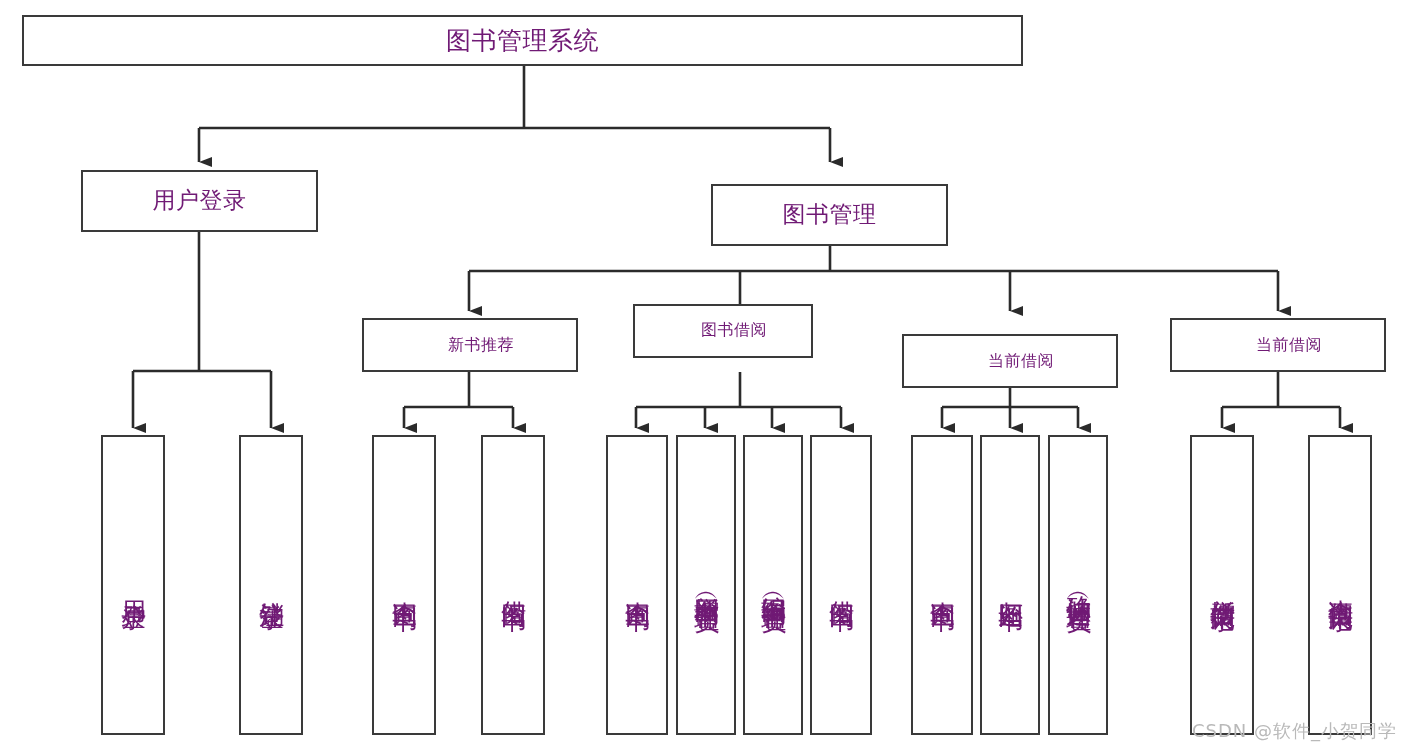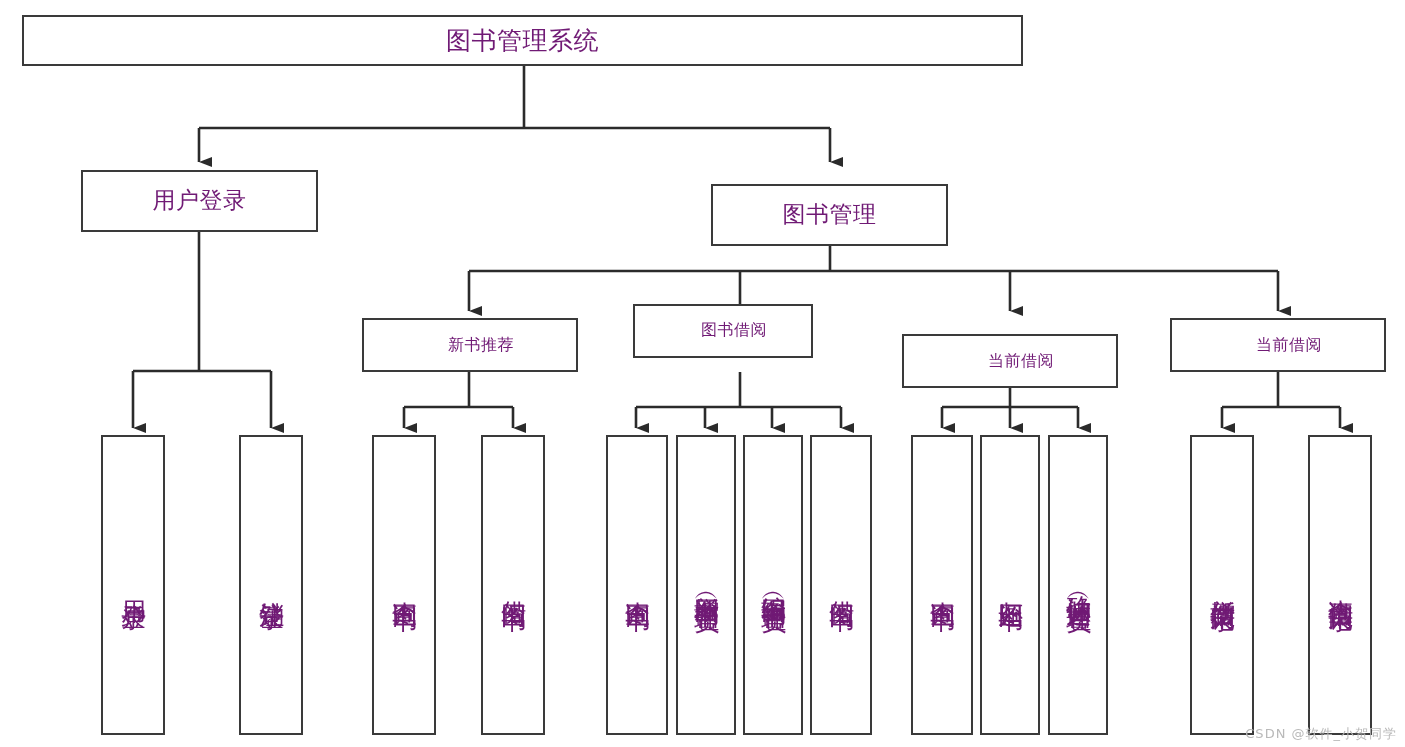--- a/index.html
+++ b/index.html
@@ -55,21 +55,21 @@
     font-size: 25px;
     line-height: 1.30;
     letter-spacing: 2px;
     white-space: nowrap;
     max-height: 270px;
   }
   #watermark {
     position: absolute;
     right: 8px;
     bottom: 4px;
-    font-size: 13px;
+    font-size: 18px;
     color: #b9b9b9;
     letter-spacing: 1px;
     z-index: 8;
     white-space: nowrap;
     pointer-events: none;
   }
 </style>
 </head>
 <body>
 

